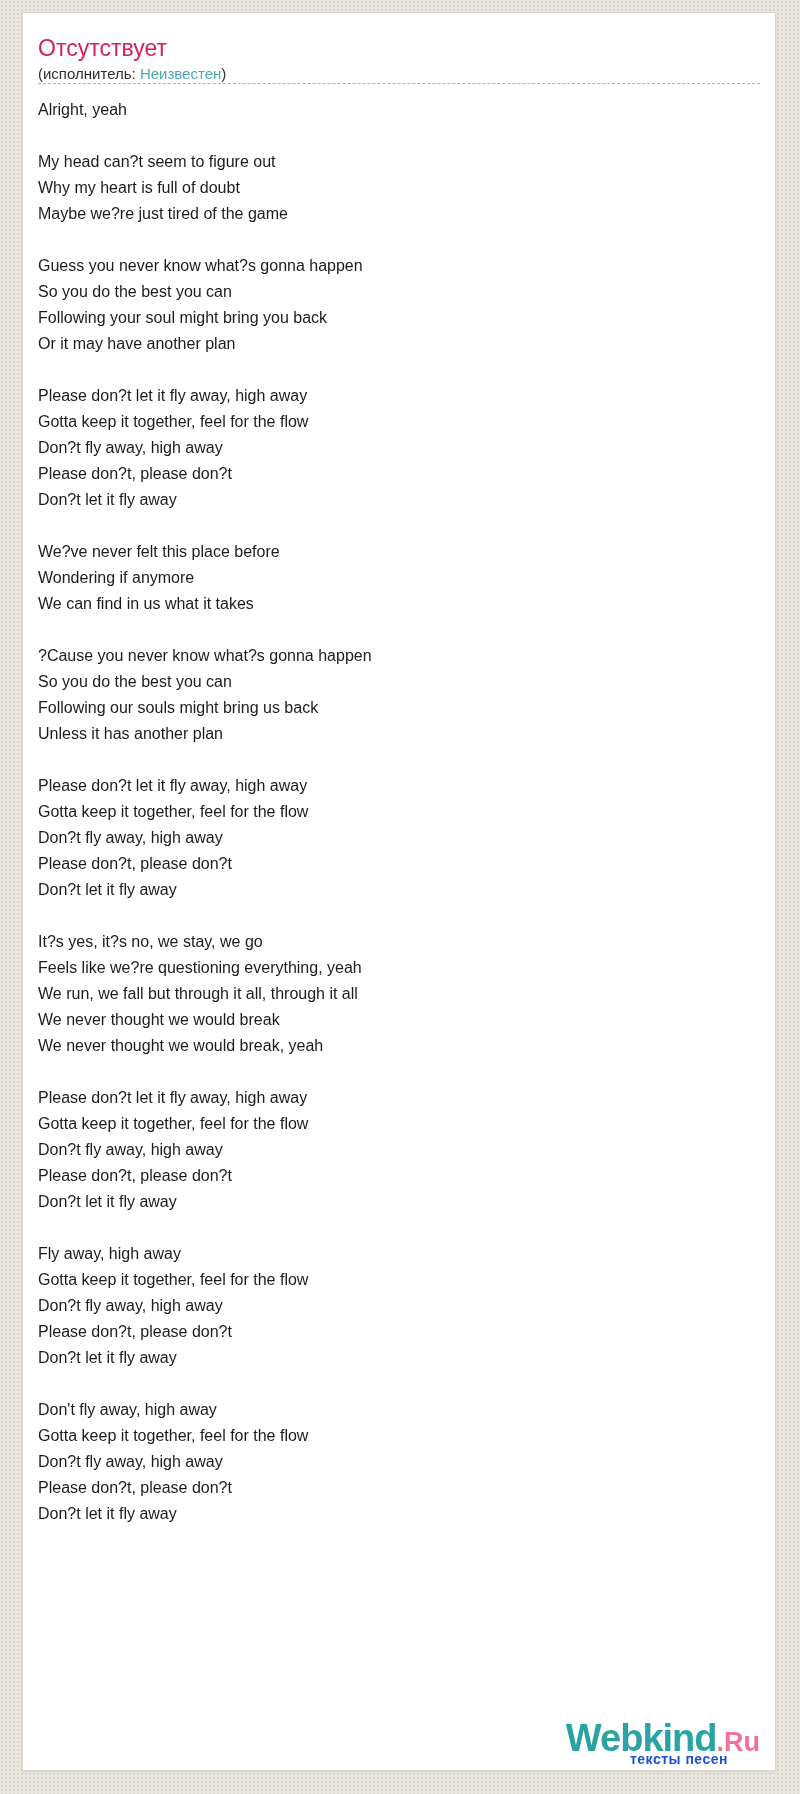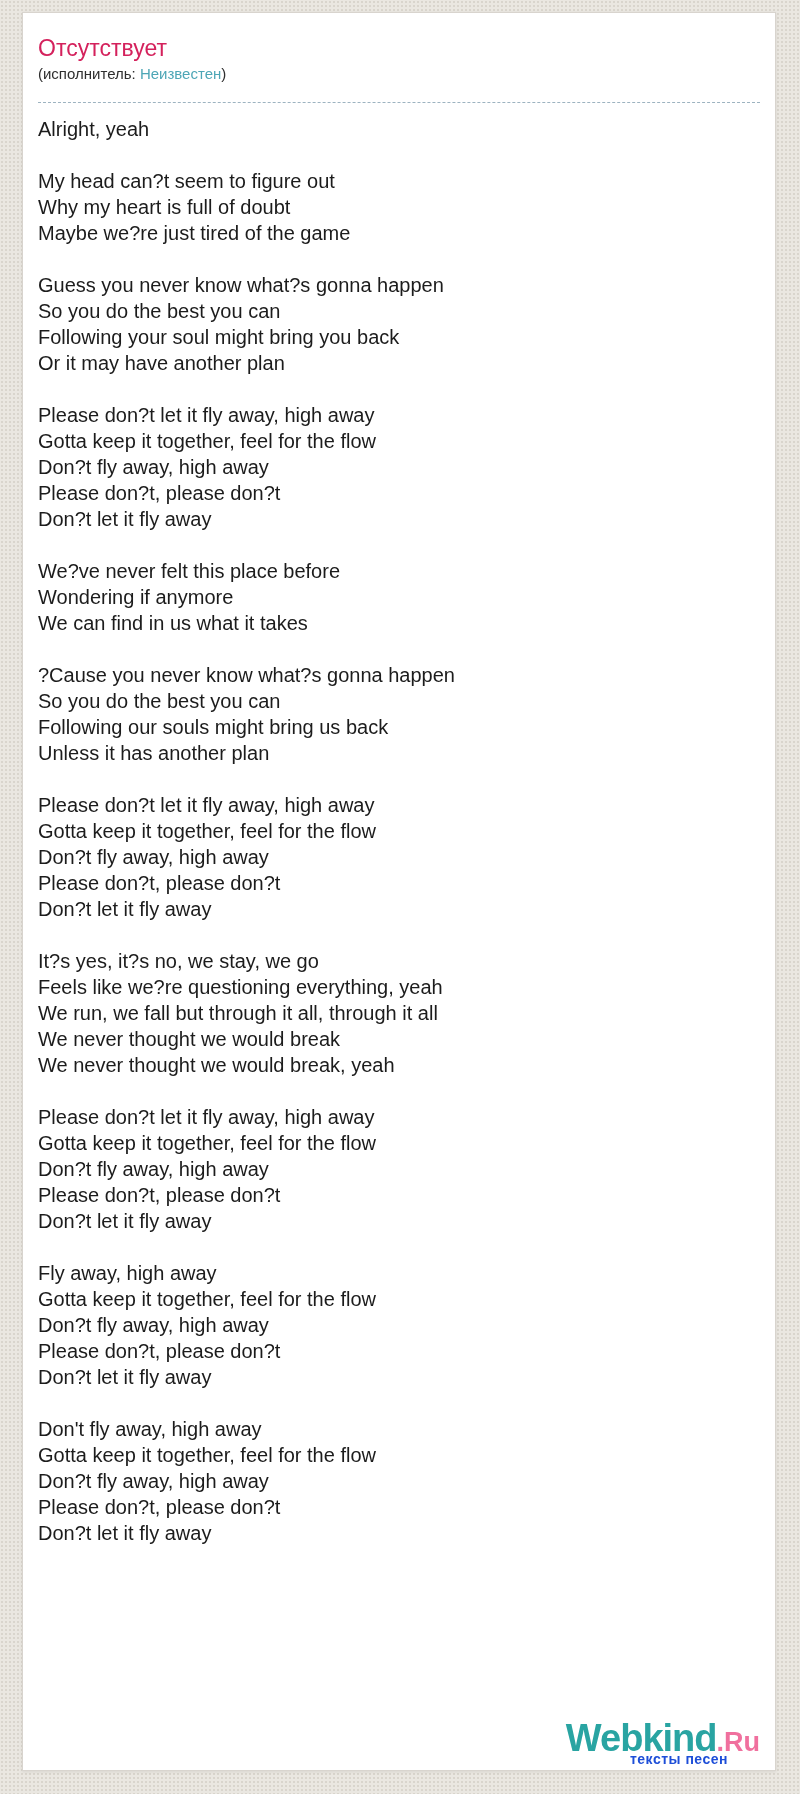--- a/index.html
+++ b/index.html
@@ -28,34 +28,34 @@
     padding: 22px 15px 0 15px;
   }
   .page-title {
     margin: 0 0 3px 0;
     font-size: 23px;
     font-weight: 400;
     color: #d4215c;
   }
   .header {
     border-bottom: 1px dashed #9db3c0;
-    padding-bottom: 20px;
+    padding-bottom: 1px;
   }
   .artist-line {
     font-size: 15px;
     color: #2e2e2e;
   }
   .artist-link {
     color: #4da6b6;
     text-decoration: none;
     cursor: pointer;
   }
   .lyrics {
     padding-top: 13px;
-    font-size: 20px;
+    font-size: 16px;
     color: #1c1c1c;
   }
   .stanza {
     margin: 0 0 26px 0;
   }
   .line {
     margin: 0;
     line-height: 26px;
     min-height: 26px;
     white-space: pre-wrap;

